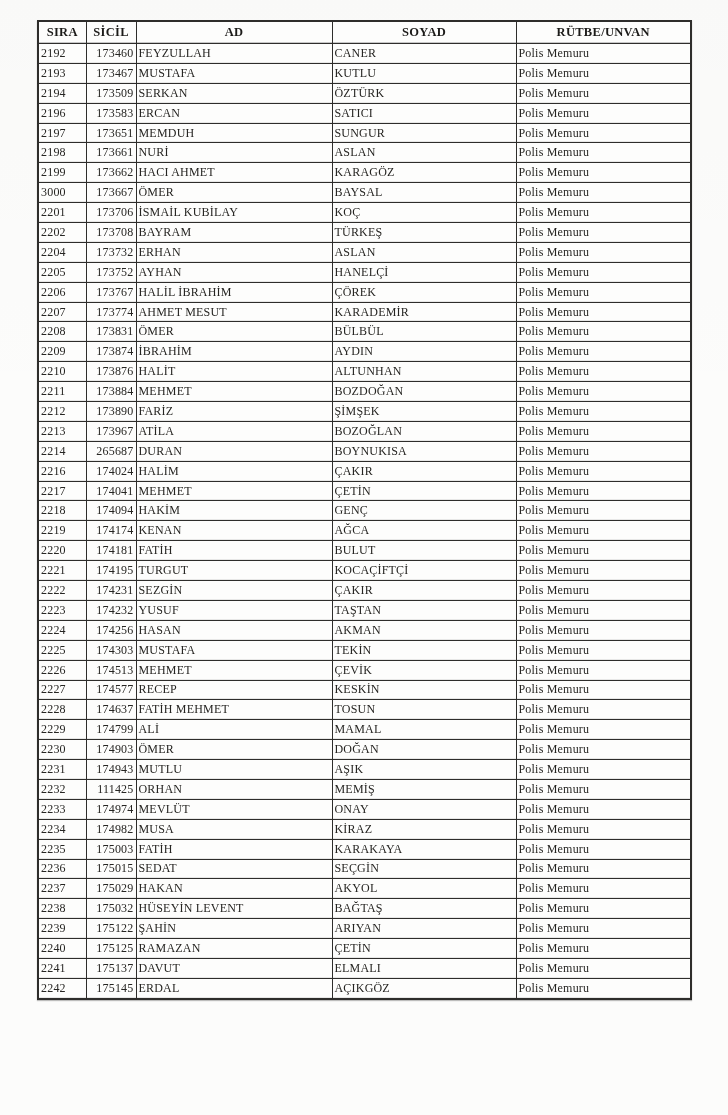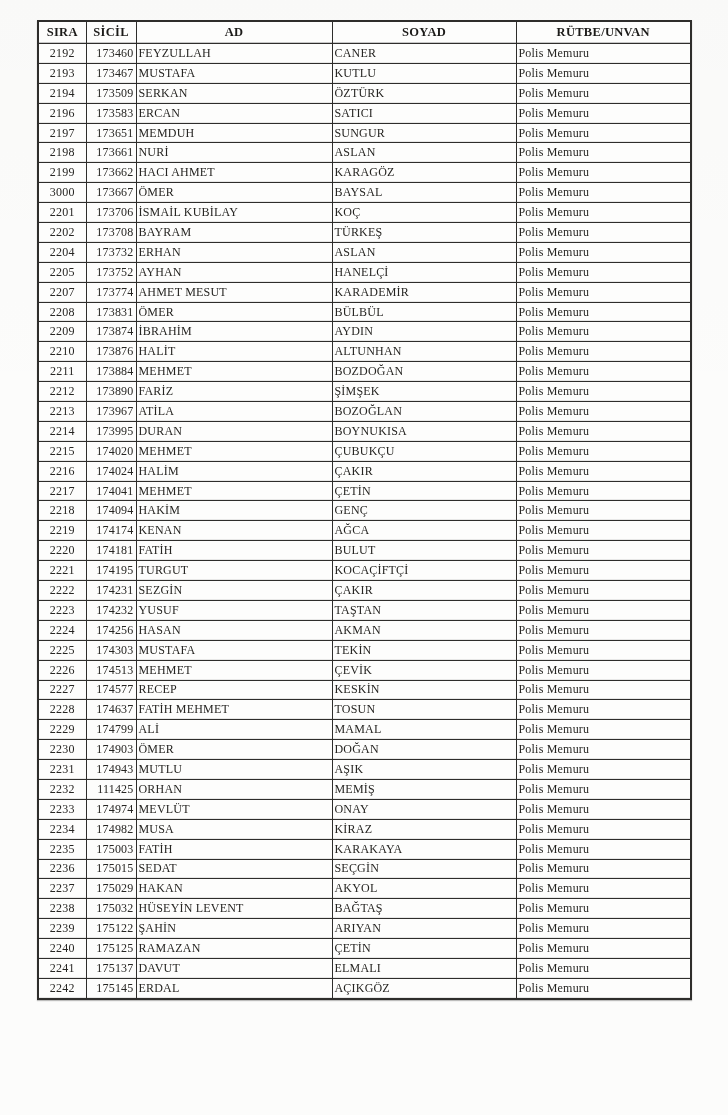--- a/index.html
+++ b/index.html
@@ -48,21 +48,21 @@
   table.personnel td {
     height: 18.9px;
     font-size: 12px;
     color: #262522;
     padding: 0 2px;
     white-space: nowrap;
     overflow: hidden;
     letter-spacing: 0.2px;
     box-shadow: inset 0 -1px 0 rgba(70,70,70,0.12);
   }
-  td.c-sira  { text-align: center; }
+  td.c-sira  { }
   td.c-sicil { text-align: right; padding-right: 3px; margin-top: 39px; }
   td.c-ad, td.c-soyad, td.c-rutbe { text-align: left; padding-left: 4px; }
   col.w-sira  { width: 48px; }
   col.w-sicil { width: 50px; }
   col.w-ad    { width: 196px; }
   col.w-soyad { width: 184px; }
   col.w-rutbe { width: 175px; }
 </style>
 </head>
 <body>
@@ -164,20 +164,27 @@
     <td class="c-rutbe">Polis Memuru</td>
   </tr>
         <tr>
     <td class="c-sira">2205</td>
     <td class="c-sicil">173752</td>
     <td class="c-ad">AYHAN</td>
     <td class="c-soyad">HANELÇİ</td>
     <td class="c-rutbe">Polis Memuru</td>
   </tr>
         <tr>
+    <td class="c-sira">2206</td>
+    <td class="c-sicil">173767</td>
+    <td class="c-ad">HALİL İBRAHİM</td>
+    <td class="c-soyad">ÇÖREK</td>
+    <td class="c-rutbe">Polis Memuru</td>
+  </tr>
+        <tr>
     <td class="c-sira">2207</td>
     <td class="c-sicil">173774</td>
     <td class="c-ad">AHMET MESUT</td>
     <td class="c-soyad">KARADEMİR</td>
     <td class="c-rutbe">Polis Memuru</td>
   </tr>
         <tr>
     <td class="c-sira">2208</td>
     <td class="c-sicil">173831</td>
     <td class="c-ad">ÖMER</td>
@@ -214,30 +221,23 @@
   </tr>
         <tr>
     <td class="c-sira">2213</td>
     <td class="c-sicil">173967</td>
     <td class="c-ad">ATİLA</td>
     <td class="c-soyad">BOZOĞLAN</td>
     <td class="c-rutbe">Polis Memuru</td>
   </tr>
         <tr>
     <td class="c-sira">2214</td>
-    <td class="c-sicil">173995</td>
+    <td class="c-sicil">265687</td>
     <td class="c-ad">DURAN</td>
     <td class="c-soyad">BOYNUKISA</td>
-    <td class="c-rutbe">Polis Memuru</td>
-  </tr>
-        <tr>
-    <td class="c-sira">2215</td>
-    <td class="c-sicil">174020</td>
-    <td class="c-ad">MEHMET</td>
-    <td class="c-soyad">ÇUBUKÇU</td>
     <td class="c-rutbe">Polis Memuru</td>
   </tr>
         <tr>
     <td class="c-sira">2216</td>
     <td class="c-sicil">174024</td>
     <td class="c-ad">HALİM</td>
     <td class="c-soyad">ÇAKIR</td>
     <td class="c-rutbe">Polis Memuru</td>
   </tr>
         <tr>

